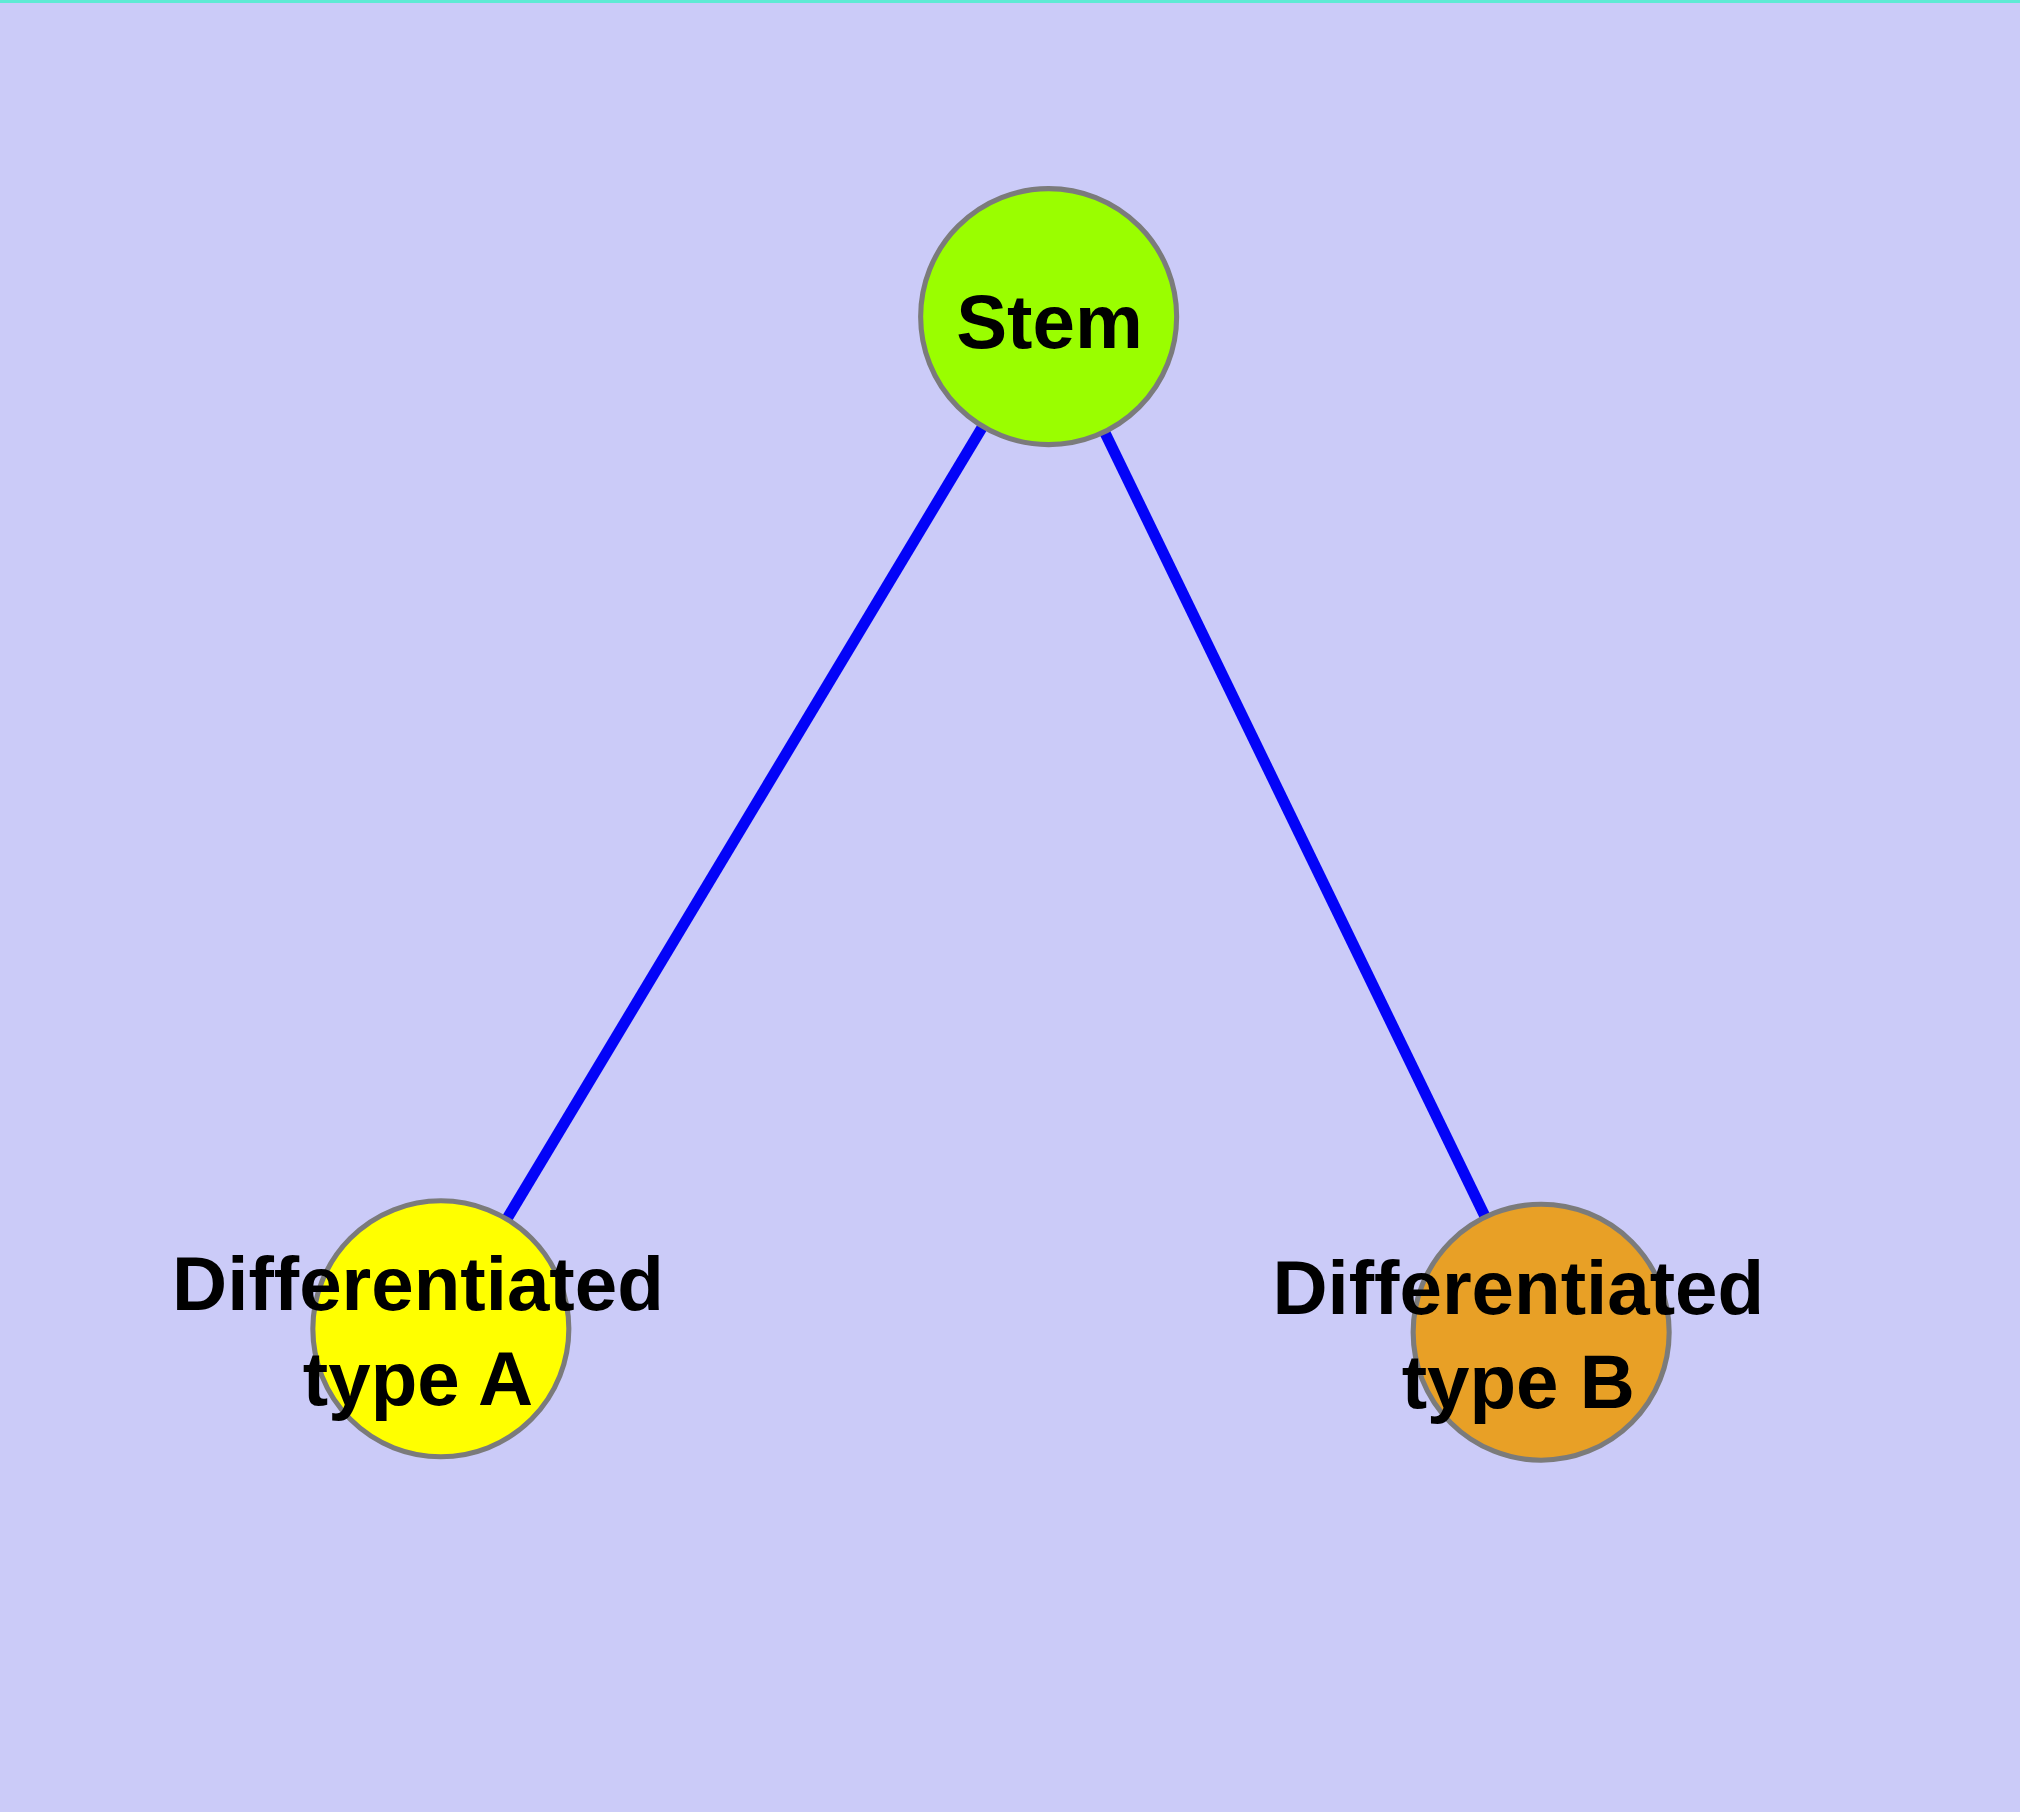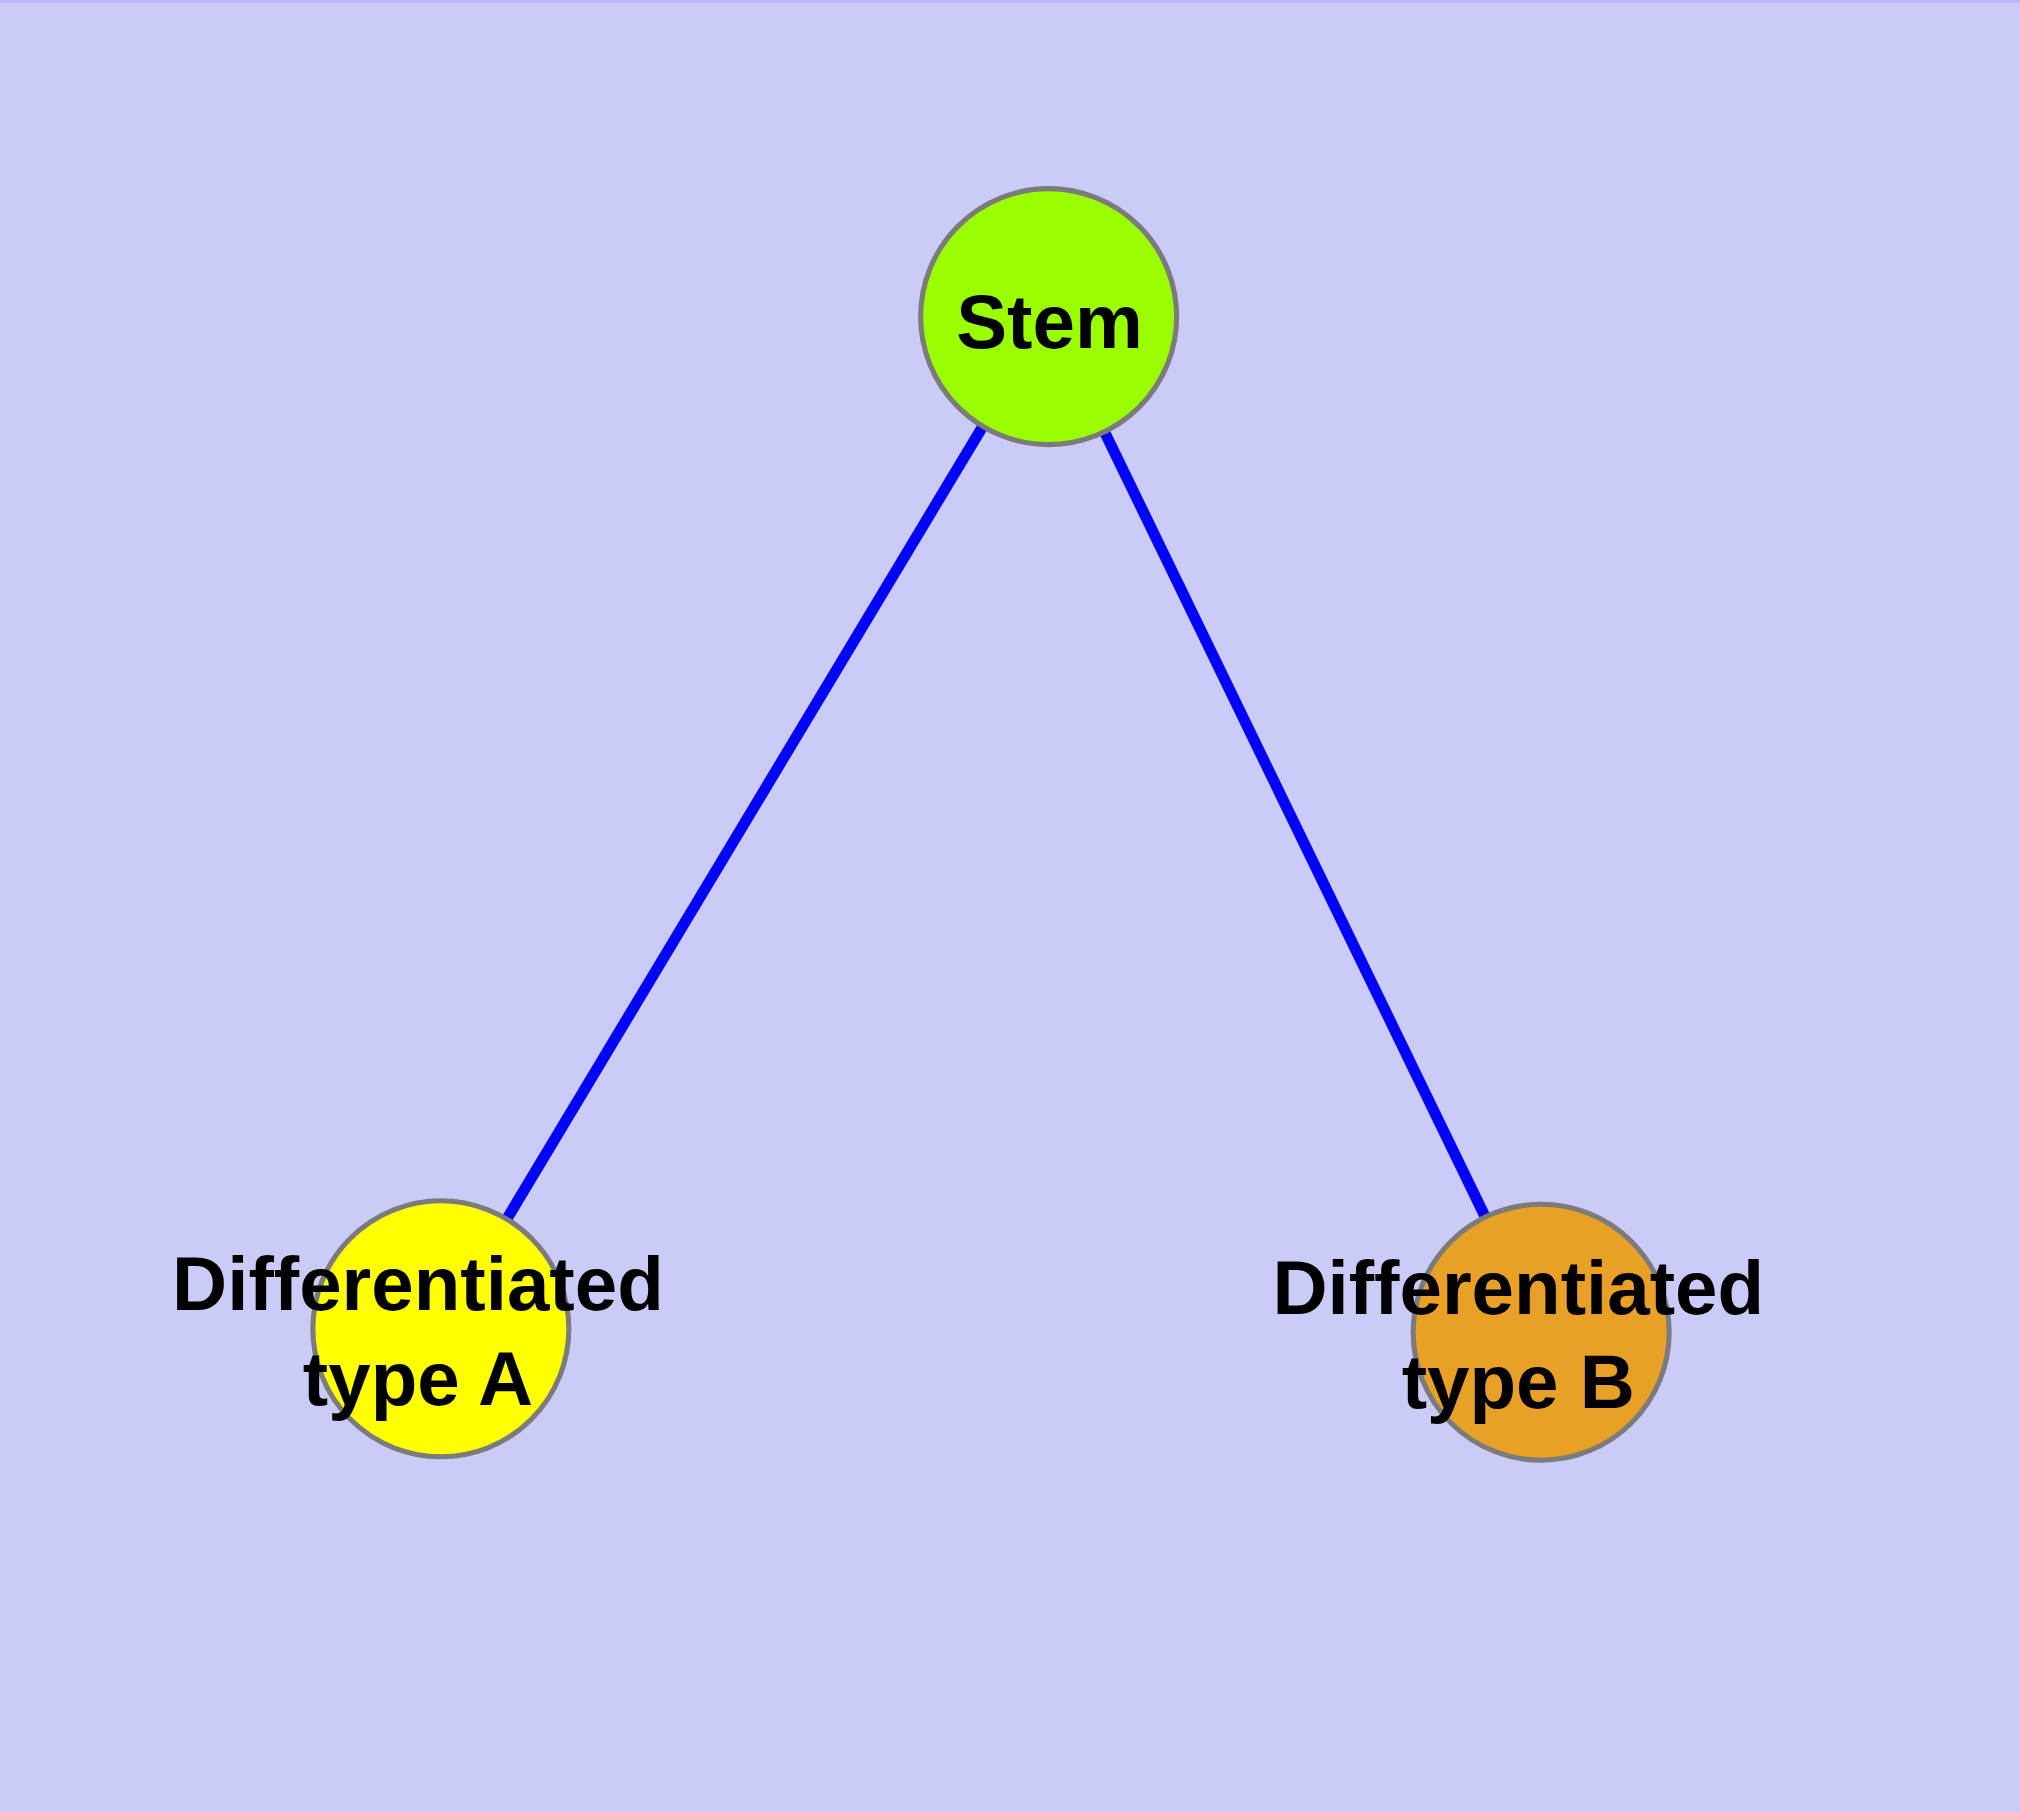--- a/index.html
+++ b/index.html
@@ -4,21 +4,21 @@
 <style>
   html, body {
     margin: 0;
     padding: 0;
     background: #ffffff;
   }
   #stage {
     position: relative;
     width: 2021px;
     height: 1812px;
-    background: #c4b5fd;
+    background: #5eead4;
     overflow: hidden;
     font-family: "Liberation Sans", "DejaVu Sans", sans-serif;
   }
   #canvas-bg {
     position: absolute;
     left: 0;
     top: 3.4px;           
     width: 2021px;
     height: 1809px;
   }

